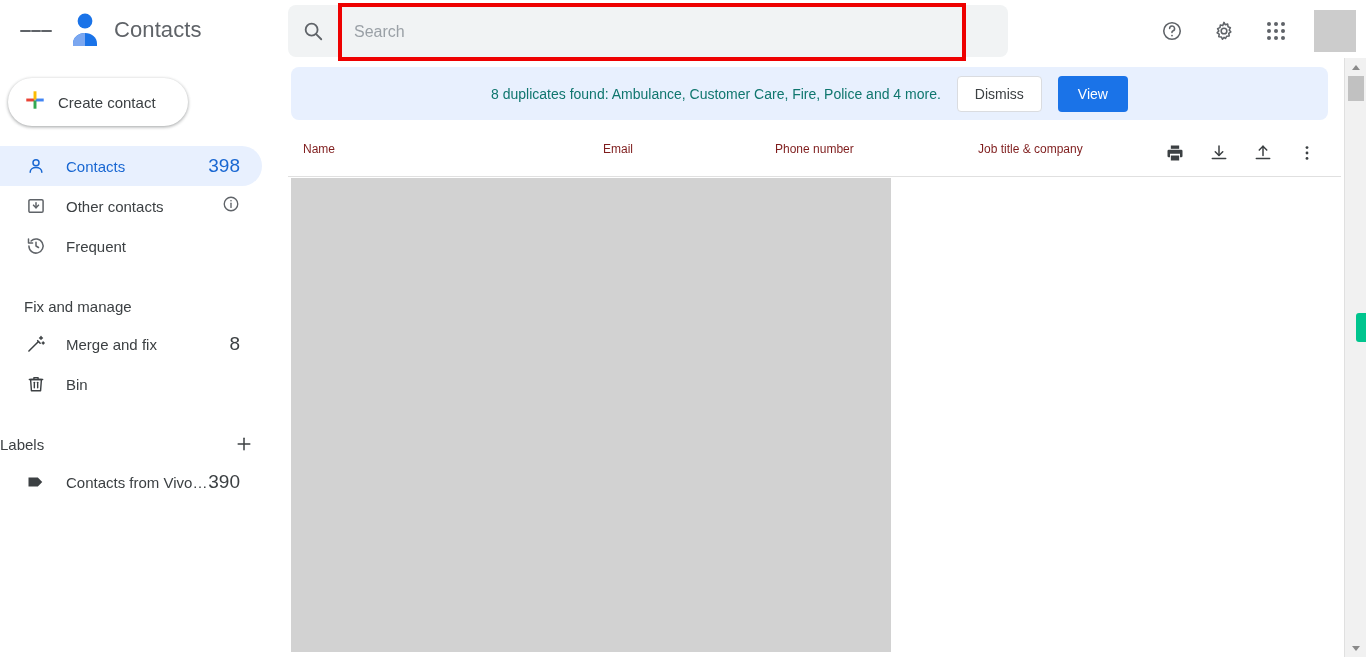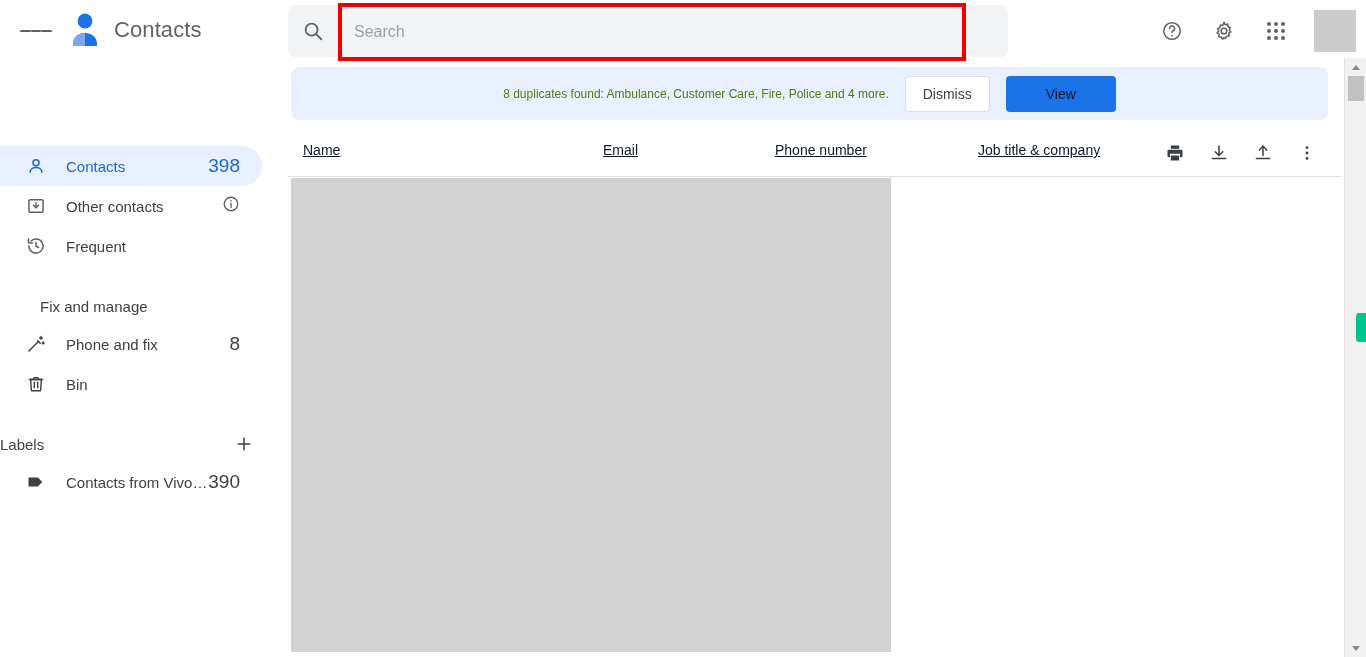--- a/index.html
+++ b/index.html
@@ -126,21 +126,21 @@
   .nav-item .nav-count {
     position: absolute; right: 22px;
     font-size: 19px; color: #3c4043; text-align: center;
   }
   .nav-item.active { background: #e8f0fe; }
   .nav-item.active .nav-label,
   .nav-item.active .nav-count { color: #1967d2; }
   .nav-item .info-ico { position: absolute; right: 22px; }
 
   .section-title {
-    padding-left: 40px; font-size: 15px; color: #3c4043;
+    padding-left: 24px; font-size: 15px; color: #3c4043;
     height: 36px; display: flex; align-items: center;
   }
   .labels-header {
     position: relative; height: 36px;
     display: flex; align-items: center;
   }
   .labels-header .add-btn {
     position: absolute; right: 30px; top: 4px;
     width: 28px; height: 28px; display: flex;
     align-items: center; justify-content: center; cursor: pointer;
@@ -157,44 +157,44 @@
     width: 1053px; height: 595px;
     background: #ffffff;
   }
   .banner {
     position: absolute; left: 3px; top: 5px;
     width: 1037px; height: 53px;
     background: #e8f0fe; border-radius: 8px;
     display: flex; align-items: center; justify-content: center;
     gap: 16px;
   }
-  .banner-text { font-size: 12px; color: #4d7c0f; }
+  .banner-text { font-size: 14px; color: #0f766e; }
   .dismiss-btn {
     height: 36px; padding: 0 17px;
     background: #ffffff; border: 1px solid #dadce0; border-radius: 4px;
     font-size: 14px; color: #3c4043; font-family: "Liberation Sans", sans-serif;
     cursor: pointer;
     display: flex; align-items: center;
   }
   .view-btn {
-    height: 36px; padding: 0 40px;
+    height: 36px; padding: 0 20px;
     background: #1a73e8; border: none; border-radius: 4px;
-    font-size: 14px; color: #0f172a; font-family: "Liberation Sans", sans-serif;
+    font-size: 14px; color: #ffffff; font-family: "Liberation Sans", sans-serif;
     cursor: pointer;
     display: flex; align-items: center;
   }
 
   .table-head {
     position: absolute; left: 0; top: 63px;
     width: 1053px; height: 52px;
     border-bottom: 1px solid #e0e0e0;
   }
   .col {
     position: absolute; top: 17px;
-    font-size: 14px; color: #0f172a; white-space: nowrap; text-decoration: underline;
+    font-size: 12px; color: #7f1d1d; white-space: nowrap;
   }
   .col-name  { left: 15px; }
   .col-email { left: 277px; margin-left: 38px; }
   .col-phone { left: 487px; }
   .col-job   { left: 690px; }
   .head-actions {
     position: absolute; right: 12px; top: 8px;
     display: flex; align-items: center;
   }
   .head-actions .icon-btn { margin: 0 2px; }
@@ -297,20 +297,31 @@
             <i></i>
             <i></i>
         </div>
       </div>
       <div class="avatar"></div>
     </div>
   </div>
 
   <div class="sidebar">
 
+    <div class="create-btn">
+      <span>
+        <svg width="22" height="22" viewBox="0 0 24 24">
+          <rect x="2.5" y="10.4" width="9" height="3.2" fill="#ea4335"></rect>
+          <rect x="12.5" y="10.4" width="9" height="3.2" fill="#4285f4"></rect>
+          <rect x="10.4" y="2.5" width="3.2" height="9" fill="#fbbc04"></rect>
+          <rect x="10.4" y="12.5" width="3.2" height="9" fill="#34a853"></rect>
+        </svg>
+      </span>
+      <span class="create-label">Create contact</span>
+    </div>
 
     <div class="nav">
 
       <div class="nav-item active">
         <span class="nav-ico">
           <svg width="20" height="20" viewBox="0 0 24 24" fill="none" stroke="#1967d2" stroke-width="1.8">
             <circle cx="12" cy="8" r="3.6"></circle>
             <path d="M5 19.5c0-3.4 3.1-5.6 7-5.6s7 2.2 7 5.6" stroke-linecap="round"></path>
           </svg>
         </span>
@@ -353,21 +364,21 @@
 
       <div class="nav-item">
         <span class="nav-ico">
           <svg width="20" height="20" viewBox="0 0 24 24" fill="none" stroke="#3c4043" stroke-width="1.8">
             <line x1="3.5" y1="20.5" x2="15" y2="9" stroke-linecap="round"></line>
             <line x1="14" y1="8" x2="17" y2="11" stroke-linecap="round"></line>
             <path d="M18 3v3.4M16.3 4.7h3.4" stroke-linecap="round"></path>
             <path d="M20.6 9.5v2.4M19.4 10.7h2.4" stroke-linecap="round"></path>
           </svg>
         </span>
-        <span class="nav-label">Phone and fix</span>
+        <span class="nav-label">Merge and fix</span>
         <span class="nav-count">8</span>
       </div>
 
       <div class="nav-item">
         <span class="nav-ico">
           <svg width="20" height="20" viewBox="0 0 24 24" fill="none" stroke="#3c4043" stroke-width="1.7">
             <path d="M5.5 6.5h13l-1 13.5h-11z" stroke-linejoin="round"></path>
             <line x1="4" y1="6.5" x2="20" y2="6.5" stroke-linecap="round"></line>
             <path d="M9.5 6.5V4.3h5v2.2" stroke-linejoin="round"></path>
             <line x1="10" y1="10" x2="10" y2="16.5" stroke-linecap="round"></line>

